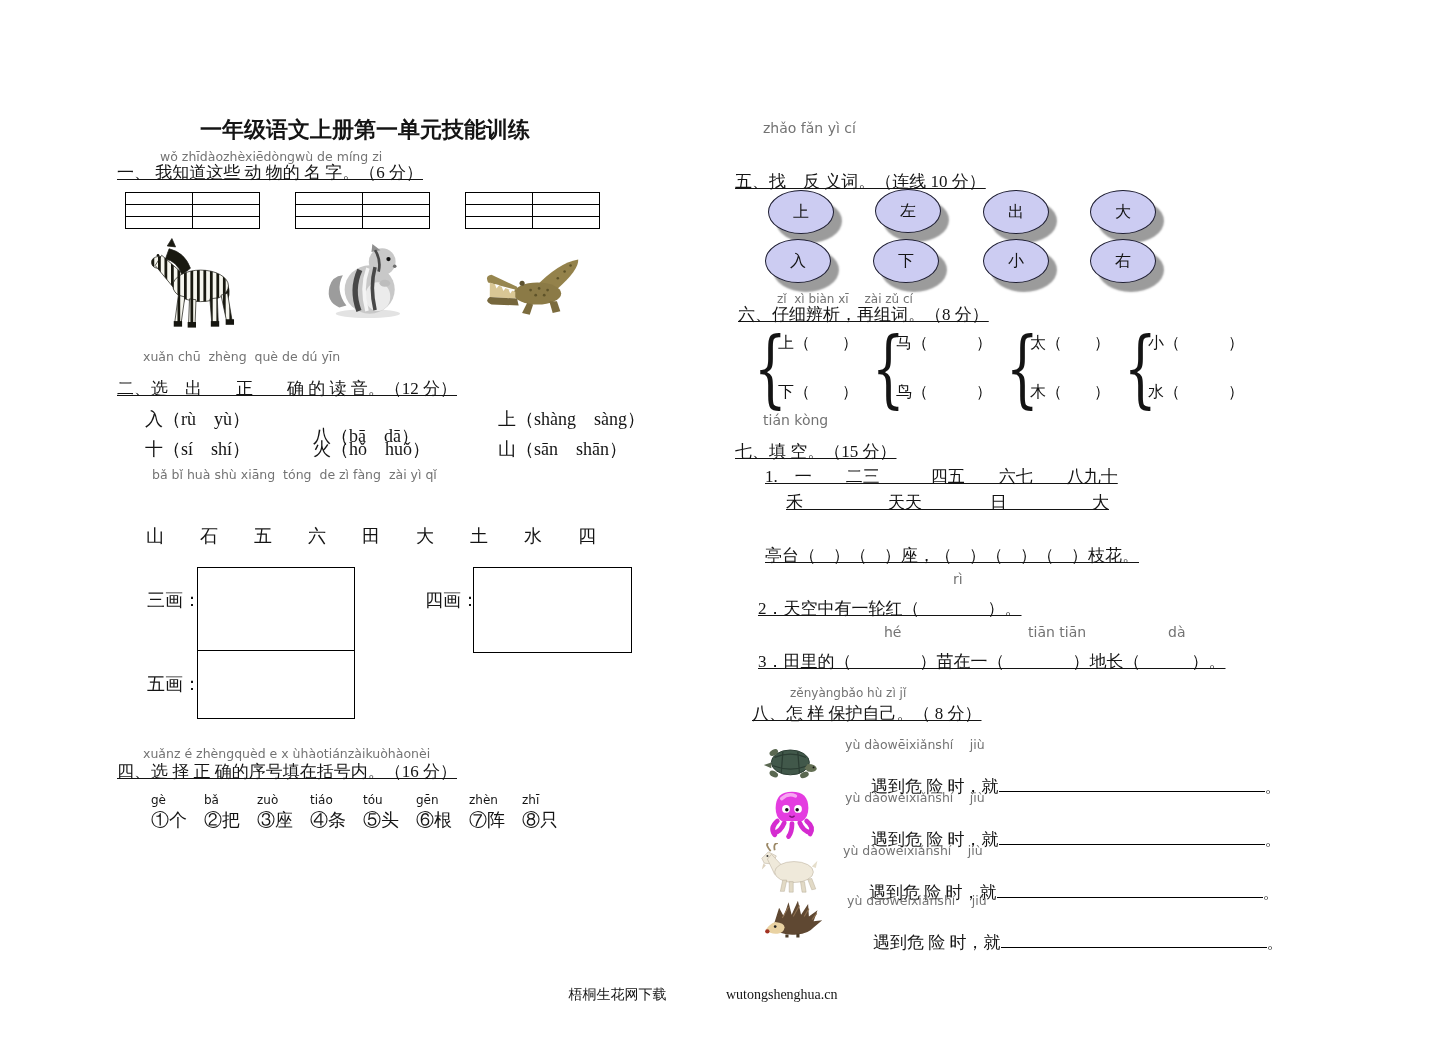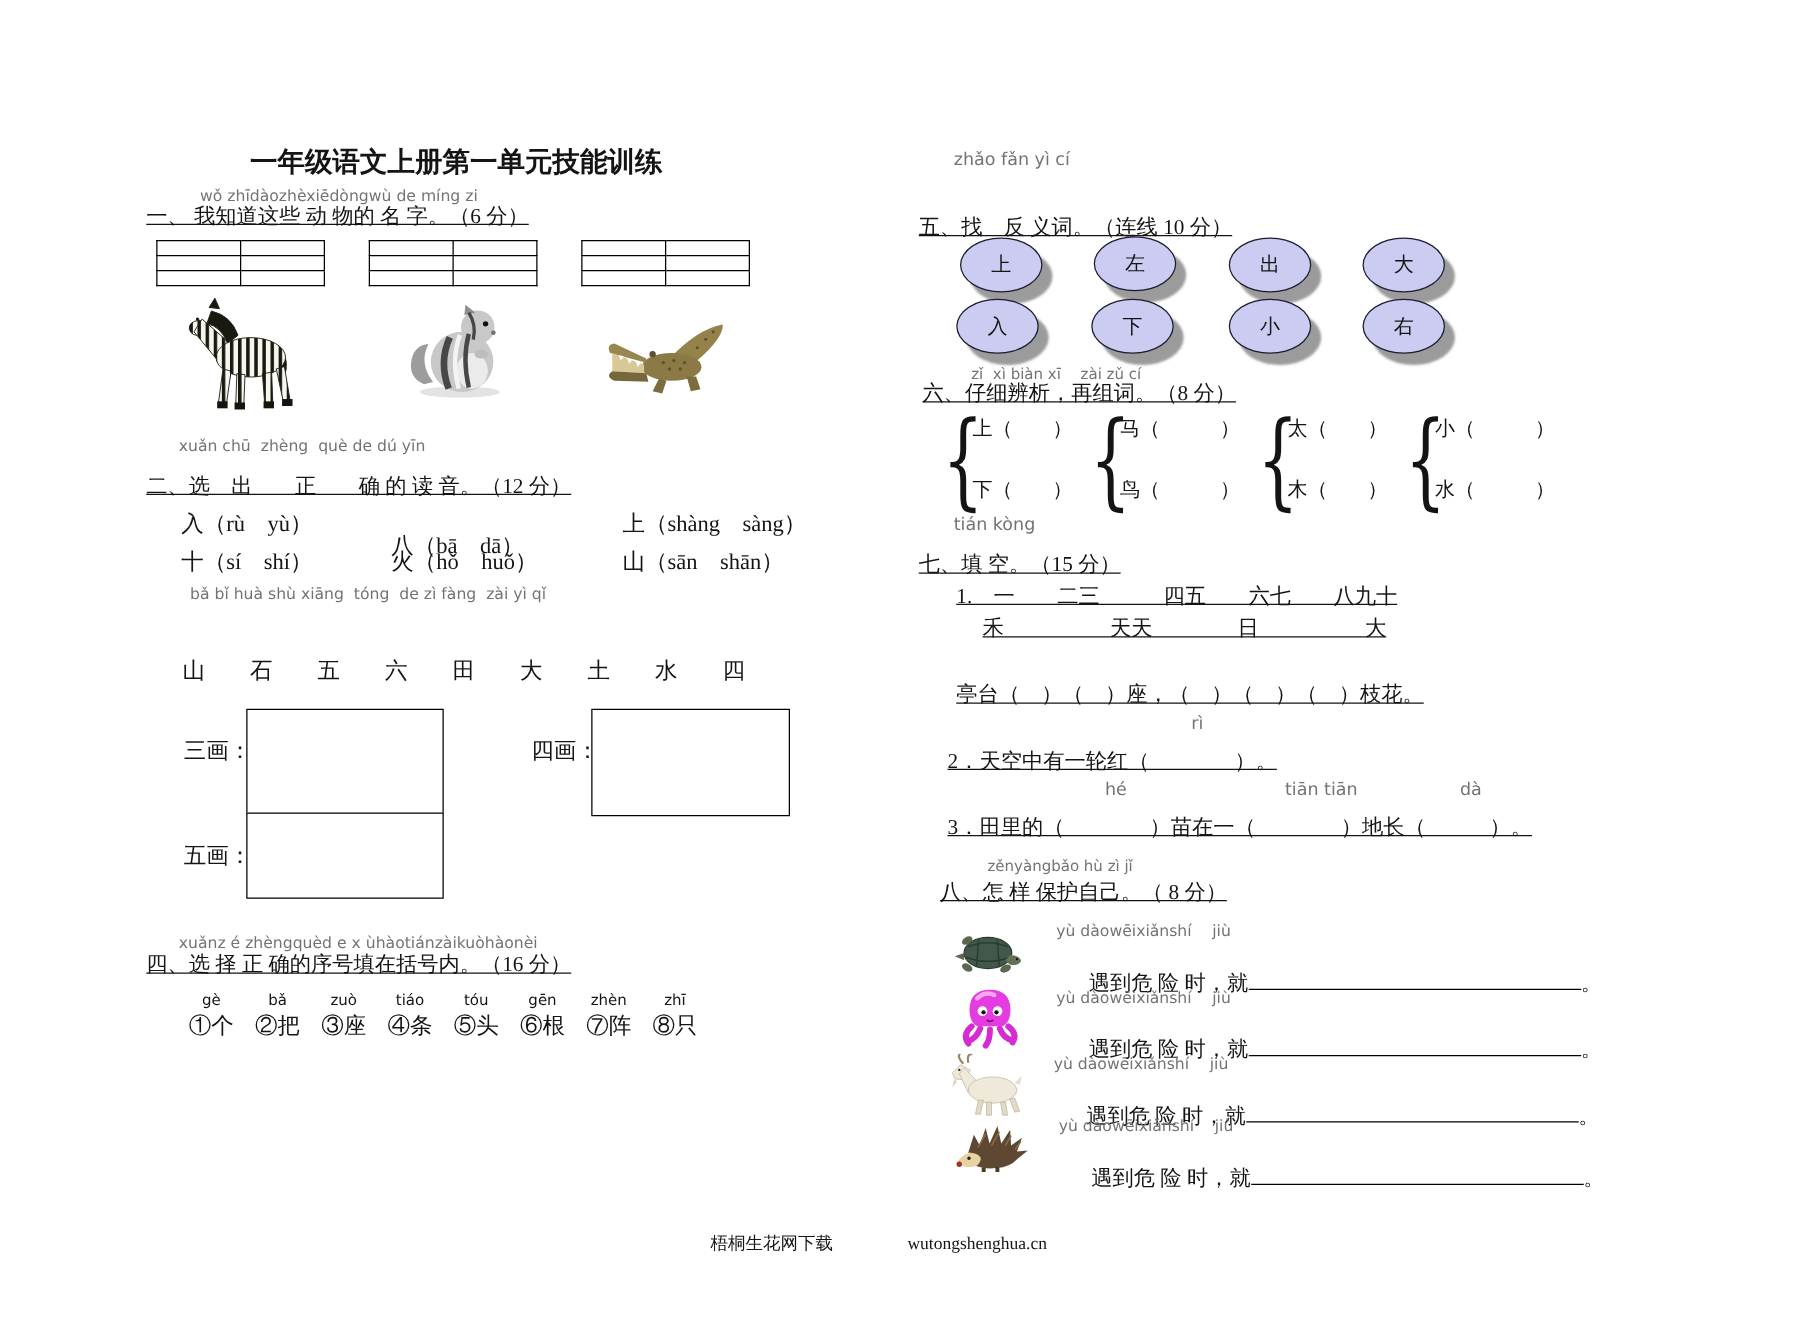--- a/index.html
+++ b/index.html
@@ -10,21 +10,21 @@
   .cn-lg{font-size:18px;white-space:pre;}
   .pinyin{font-family:"DejaVu Sans",sans-serif;font-size:12.5px;white-space:pre;color:#737373;}
   .title{font-size:22px;font-weight:bold;text-align:center;}
   table.mini{border-collapse:collapse;}
   table.mini td{border:1.4px solid #000;width:66px;height:11px;padding:0;}
   .answer-box{position:absolute;border:1.4px solid #000;background:#fff;}
   .bubble{position:absolute;width:64px;height:42px;border-radius:50%;background:#ccccf2;
           border:1.4px solid #1c1c30;box-shadow:8px 9px 2px #9b9b9b;
           display:flex;align-items:center;justify-content:center;font-size:16px;}
   .mwrow{position:absolute;display:flex;gap:17px;}
-  .mwitem{display:flex;flex-direction:column;align-items:center;}
+  .mwitem{display:flex;flex-direction:column;align-items:flex-start;}
   .mwitem .py{font-family:"DejaVu Sans",sans-serif;font-size:12px;height:15px;}
   .mwitem .lbl{font-size:18px;}
   .phrase-row{position:absolute;display:flex;gap:46px;}
   .q6groups{position:absolute;display:flex;align-items:center;}
   .group{display:flex;align-items:center;}
   .brace{font-size:84px;line-height:80px;transform:scaleX(.62);width:30px;
          font-family:"DejaVu Serif",serif;font-weight:100;}
   .gcol{display:flex;flex-direction:column;gap:28px;font-size:16px;white-space:pre;}
   .q8row{position:absolute;display:flex;gap:16px;align-items:flex-start;}
   .q8pic{width:58px;height:50px;flex:none;}

